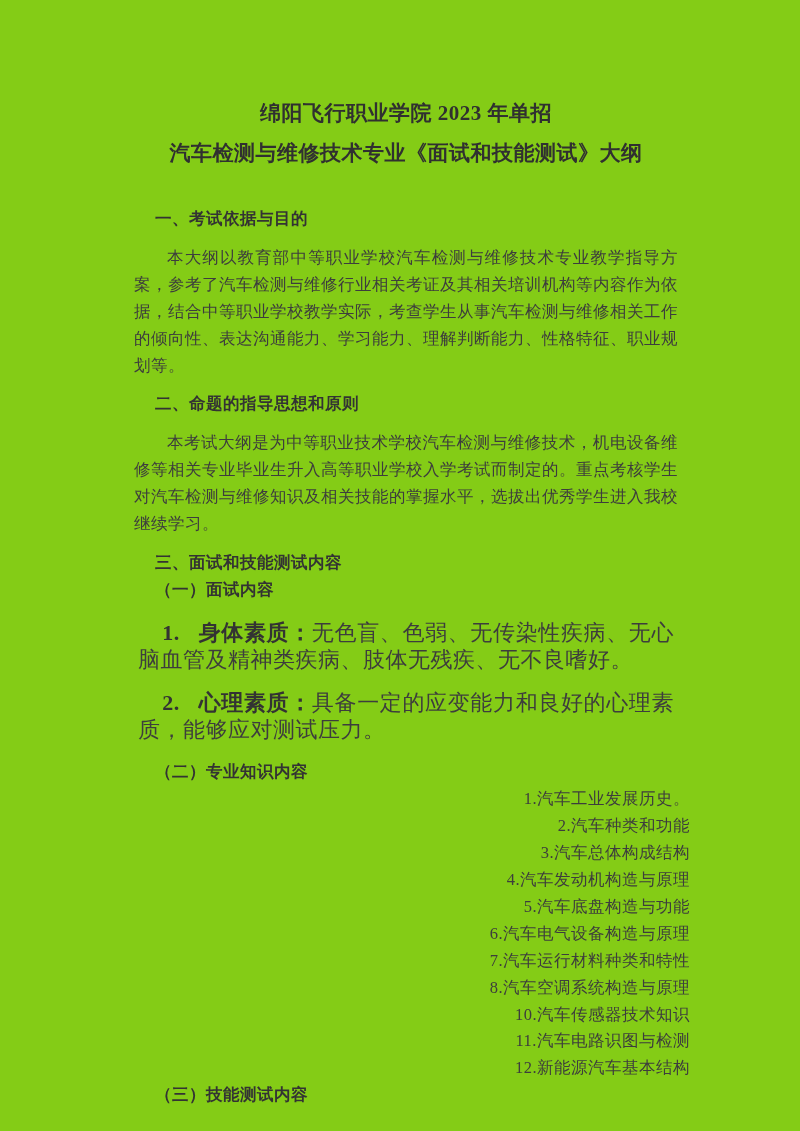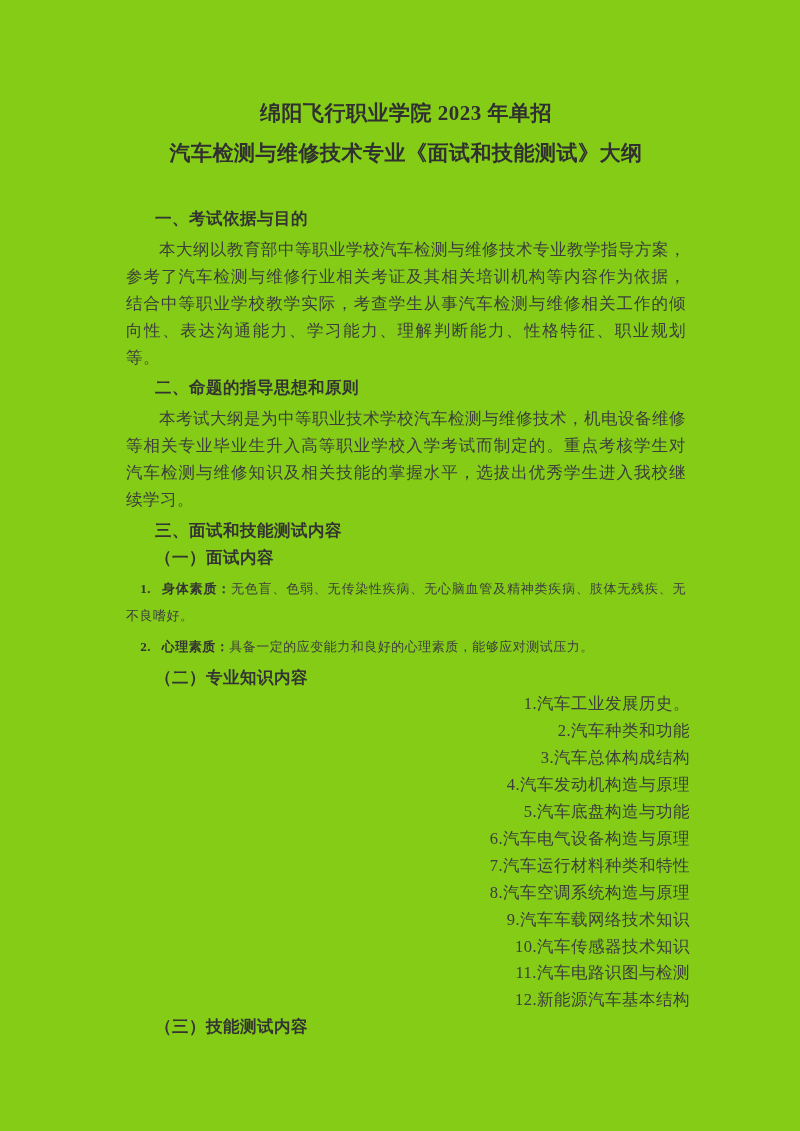--- a/index.html
+++ b/index.html
@@ -32,30 +32,30 @@
   }
   .sec-heading {
     font-size: 16.5px;
     line-height: 26.9px;
     font-weight: 700;
     color: #333333;
     text-indent: 2em;
     letter-spacing: 0.5px;
   }
   .para {
-    margin: 4px;
+    margin: 12px;
     font-size: 16.5px;
     line-height: 26.9px;
     text-align: justify;
     text-indent: 2em;
     letter-spacing: 0.5px;
   }
   .item-para {
-    margin: 4px;
-    font-size: 13px;
+    margin: 16px;
+    font-size: 22px;
     line-height: 26.9px;
     text-align: justify;
     text-indent: 0.55em;
     letter-spacing: 0.5px;
   }
   .b {
     font-weight: 700;
     color: #333333;
   }
   .num {
@@ -104,21 +104,20 @@
     <div class="sec-heading">（二）专业知识内容</div>
 
     <div class="k-item"><span class="k-num">1.</span><span>汽车工业发展历史。</span></div>
     <div class="k-item"><span class="k-num">2.</span><span>汽车种类和功能</span></div>
     <div class="k-item"><span class="k-num">3.</span><span>汽车总体构成结构</span></div>
     <div class="k-item"><span class="k-num">4.</span><span>汽车发动机构造与原理</span></div>
     <div class="k-item"><span class="k-num">5.</span><span>汽车底盘构造与功能</span></div>
     <div class="k-item"><span class="k-num">6.</span><span>汽车电气设备构造与原理</span></div>
     <div class="k-item"><span class="k-num">7.</span><span>汽车运行材料种类和特性</span></div>
     <div class="k-item"><span class="k-num">8.</span><span>汽车空调系统构造与原理</span></div>
-    <div class="k-item"><span class="k-num">9.</span><span>汽车车载网络技术知识</span></div>
     <div class="k-item"><span class="k-num">10.</span><span>汽车传感器技术知识</span></div>
     <div class="k-item"><span class="k-num">11.</span><span>汽车电路识图与检测</span></div>
     <div class="k-item"><span class="k-num">12.</span><span>新能源汽车基本结构</span></div>
 
     <div class="sec-heading">（三）技能测试内容</div>
 
   </div>
 </div>
 
 </body></html>

